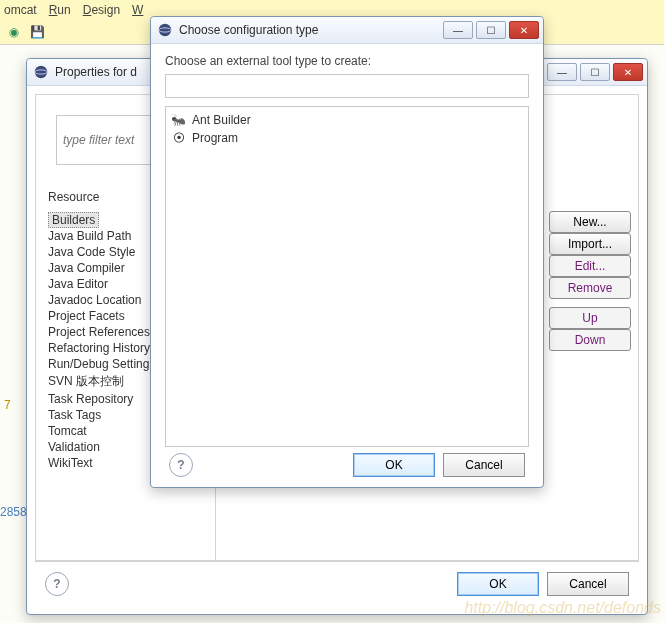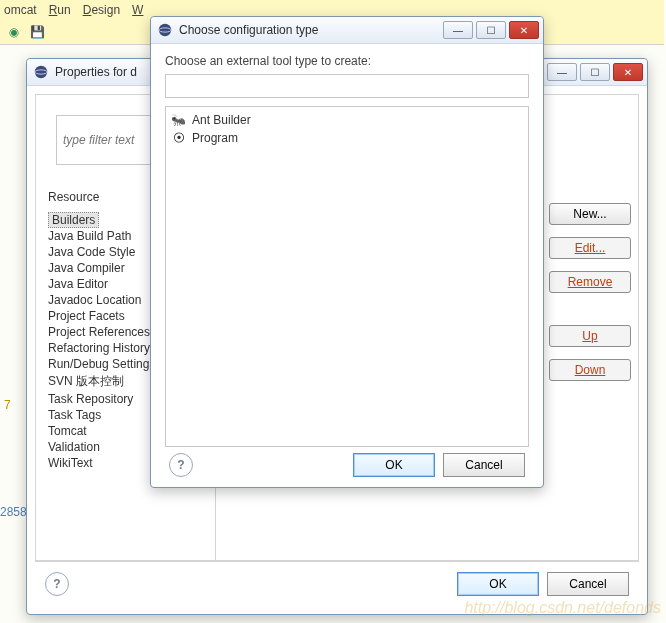--- a/index.html
+++ b/index.html
@@ -142,37 +142,36 @@
   .tree-item.selected {
     background:#e5e5e5;
     border:1px dotted #888;
     padding:0 3px;
     display:inline-block;
     margin-top:7px;
   }
 
   .right-buttons {
     position:absolute;
-    top:144px; right:16px;
+    top:152px; right:16px;
     width:82px;
-    display:flex; flex-direction:column; gap:12px;
+    display:flex; flex-direction:column; gap:0;
   }
   .std-btn {
     height:22px;
     border:1px solid #8e8e8e;
     background:linear-gradient(#fdfdfd,#e6e6e6);
     border-radius:3px;
     font-size:12px;
     cursor:pointer;
   }
   .std-btn[disabled] {
-    color:#c2410c;
+    color:#701a75;
     background:#f4f4f4;
     cursor:default;
-    text-decoration:underline;
   }
   .spacer8 { height:8px; }
 
   .props-content {
     flex:1;
     border:1px solid #d4d4d4;
     background:#fff;
   }
 
   .props-footer {
@@ -319,20 +318,21 @@
     <div class="props-footer">
       <div class="help">?</div>
       <div class="fspacer"></div>
       <button class="dlg-btn default">OK</button>
       <button class="dlg-btn">Cancel</button>
     </div>
   </div>
 
   <div class="right-buttons">
     <button class="std-btn">New...</button>
+    <button class="std-btn">Import...</button>
     <button class="std-btn" disabled="">Edit...</button>
     <button class="std-btn" disabled="">Remove</button>
     <div class="spacer8"></div>
     <button class="std-btn" disabled="">Up</button>
     <button class="std-btn" disabled="">Down</button>
   </div>
 </div>
 
 <div class="window choose-dialog">
   <div class="titlebar">

